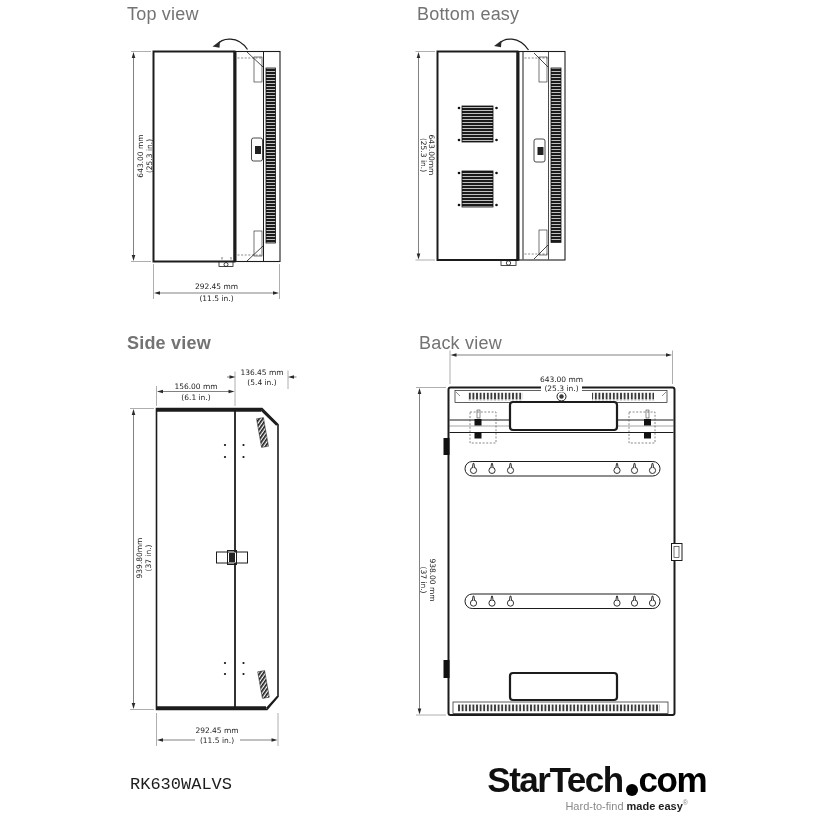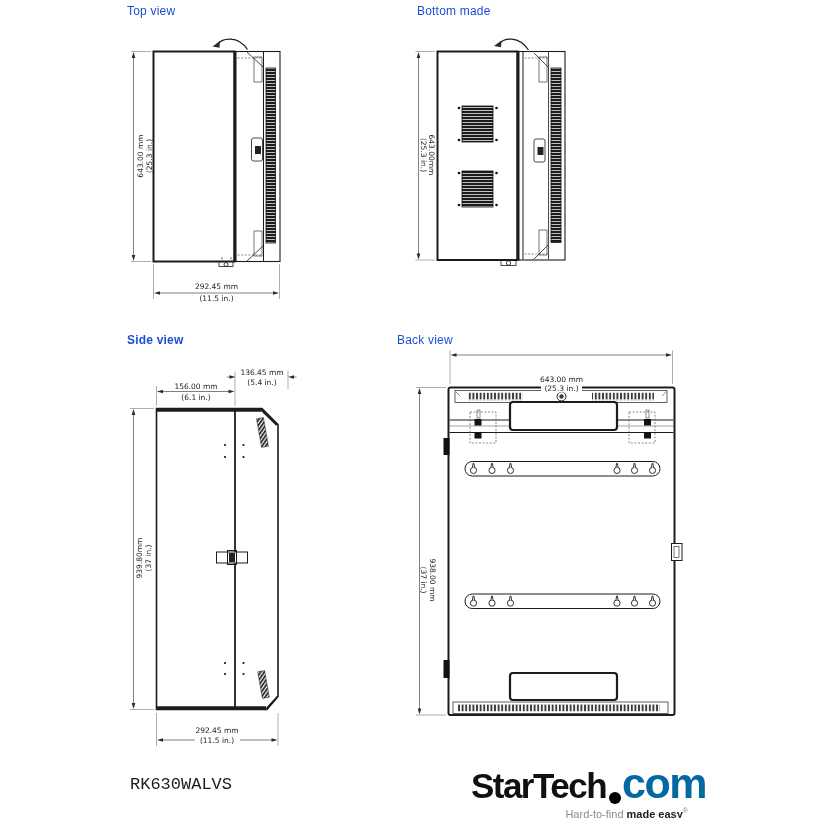--- a/index.html
+++ b/index.html
@@ -1,45 +1,45 @@
 <!DOCTYPE html>
 <html><head>
 <meta charset="utf-8">
 <style>
   html,body{margin:0;padding:0;}
   body{width:818px;height:818px;position:relative;background:#ffffff;overflow:hidden;
        font-family:"Liberation Sans", sans-serif;}
   .stage{position:absolute;left:0;top:0;width:818px;height:818px;}
-  .view-title{position:absolute;font-size:12px;color:#1d4ed8;letter-spacing:0.2px;}
+  .view-title{position:absolute;font-size:18px;color:#737373;letter-spacing:0.2px;}
   .model-label{position:absolute;left:130px;top:775px;font-size:17px;color:#1c1c1c;font-family:Liberation Mono, monospace;}
   svg text{font-family:"DejaVu Sans", sans-serif;}
   .dim{font-size:7.5px;fill:#1c1c1c;}
   .ln{stroke:#1c1c1c;fill:none;}
   .ext{stroke:#6a6a6a;stroke-width:0.55;fill:none;}
   .dln{stroke:#4a4a4a;stroke-width:0.7;fill:none;}
   .arw{fill:#2a2a2a;stroke:none;}
   .dash{stroke:#3a3a3a;stroke-width:0.6;fill:none;stroke-dasharray:2 1.6;}
   .dot{fill:#111;stroke:none;}
   
   .logo{position:absolute;right:112px;top:762px;display:flex;flex-direction:column;align-items:flex-end;}
   .brandline{display:flex;align-items:baseline;line-height:1;}
   .brand-main{font-size:35px;font-weight:bold;color:#101010;letter-spacing:-1.5px;}
   .brand-dot{width:12px;height:12px;border-radius:50%;background:#000;display:inline-block;margin:0 1px 1px 3px;align-self:flex-end;}
-  .brand-suffix{font-size:43px;font-weight:bold;color:#0369a1;letter-spacing:-1.5px;}
+  .brand-suffix{font-size:35px;font-weight:bold;color:#000000;letter-spacing:-1.5px;}
   .tagline{margin-top:2px;padding-right:18px;font-size:11px;color:#8a8a8a;white-space:nowrap;}
   .tagline b{color:#1c1c1c;}
   .tagline sup{font-size:7px;color:#8a8a8a;}
 </style>
 </head>
 <body>
 
 <div class="view-title" style="left:127px;top:4px;">Top view</div>
-<div class="view-title" style="left:417px;top:4px;">Bottom made</div>
+<div class="view-title" style="left:417px;top:4px;">Bottom easy</div>
 <div class="view-title" style="left:127px;top:333px;font-weight:bold;">Side view</div>
-<div class="view-title" style="left:397px;top:333px;">Back view</div>
+<div class="view-title" style="left:419px;top:333px;">Back view</div>
 
 <svg class="stage" width="818" height="818" viewBox="0 0 818 818">
   <defs>
     <pattern id="hs" width="4" height="3" patternUnits="userSpaceOnUse">
       <rect width="4" height="3" fill="#1b1b1b"></rect>
         <rect y="2.2" width="4" height="0.8" fill="#e9e9e9"></rect>
     </pattern>
     <pattern id="dg" width="3" height="3" patternUnits="userSpaceOnUse" patternTransform="rotate(45)">
       <rect width="3" height="3" fill="#fbfbfb"></rect>
         <rect width="1.7" height="3" fill="#1d1d1d"></rect>

